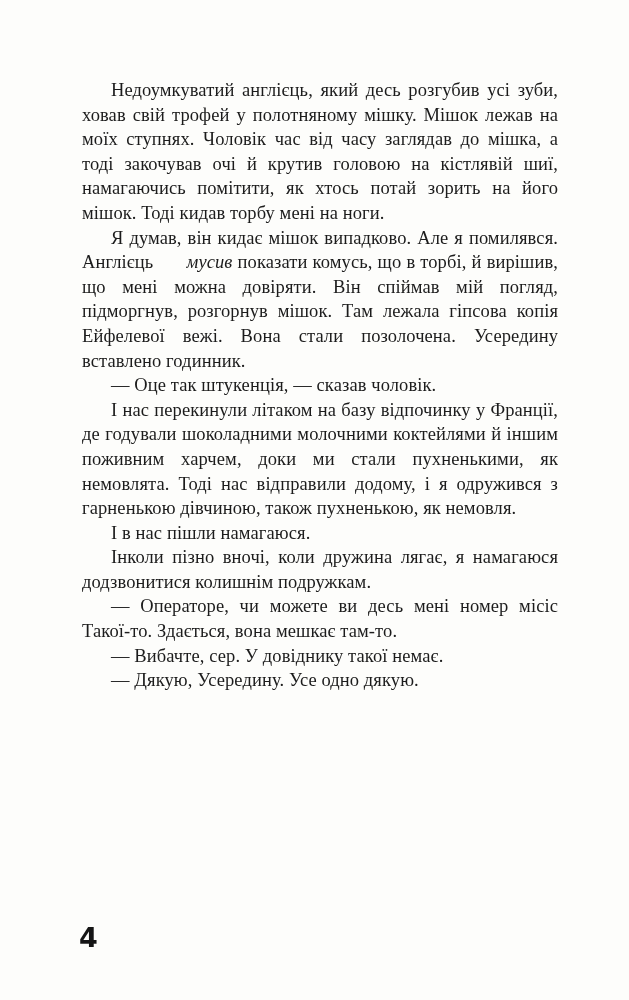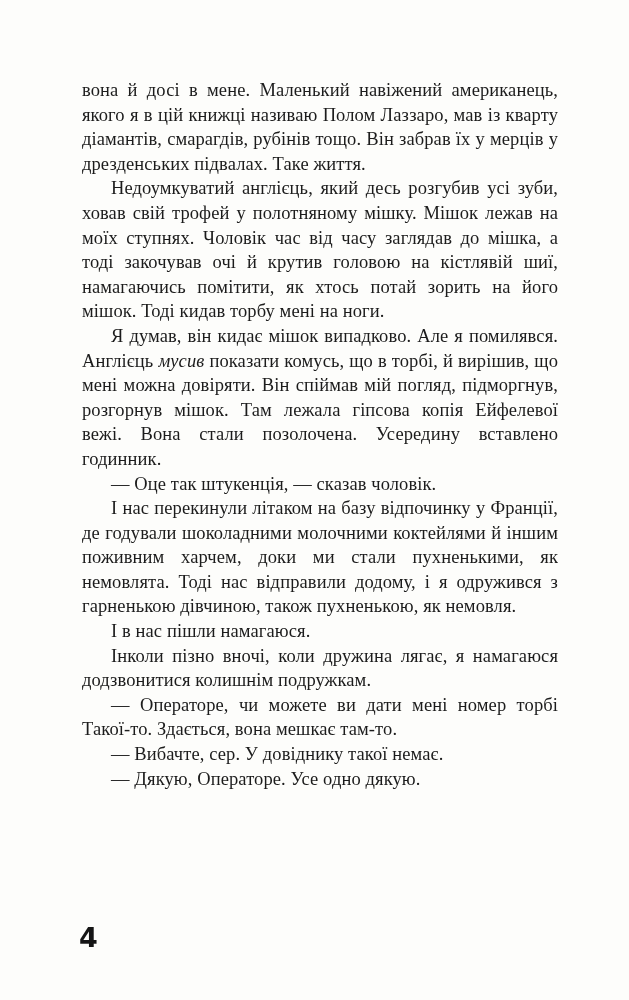--- a/index.html
+++ b/index.html
@@ -30,57 +30,57 @@
   }
   .text-block p {
     margin: 0;
     padding: 0;
   }
   .text-block p.indent {
     text-indent: 29px;
   }
   .text-block em {
     font-style: italic;
+    margin-left: 28px;
   }
   .page-number {
     position: absolute;
     left: 79px;
     top: 922px;
     font-family: "DejaVu Sans", sans-serif;
     font-weight: bold;
     font-size: 27px;
     color: #151515;
     letter-spacing: 1px;
   }
 </style>
 </head>
 <body>
 
 <div class="page">
 
   <div class="text-block">
 
-    <p>вона й досі в мене. Маленький навіжений американець, якого я в цій книжці називаю Полом Лаззаро, мав із кварту діамантів, смарагдів, рубінів тощо. Він забрав їх у мерців у дрезденських підвалах. Таке життя.</p>
 
     <p class="indent">Недоумкуватий англієць, який десь розгубив усі зуби, ховав свій трофей у полотняному мішку. Мішок лежав на моїх ступнях. Чоловік час від часу заглядав до мішка, а тоді закочував очі й крутив головою на кістлявій шиї, намагаючись помітити, як хтось потай зорить на його мішок. Тоді кидав торбу мені на ноги.</p>
 
     <p class="indent"><span>Я думав, він кидає мішок випадково. Але я помилявся. Англієць </span><em>мусив</em><span> показати комусь, що в торбі, й вирішив, що мені можна довіряти. Він спіймав мій погляд, підморгнув, розгорнув мішок. Там лежала гіпсова копія Ейфелевої вежі. Вона стали позолочена. Усередину вставлено годинник.</span></p>
 
     <p class="indent">— Оце так штукенція, — сказав чоловік.</p>
 
     <p class="indent">І нас перекинули літаком на базу відпочинку у Франції, де годували шоколадними молочними коктейлями й іншим поживним харчем, доки ми стали пухненькими, як немовлята. Тоді нас відправили додому, і я одружився з гарненькою дівчиною, також пухненькою, як немовля.</p>
 
     <p class="indent">І в нас пішли намагаюся.</p>
 
 
     <p class="indent">Інколи пізно вночі, коли дружина лягає, я намагаюся додзвонитися колишнім подружкам.</p>
 
-    <p class="indent">— Операторе, чи можете ви дати мені номер торбі Такої-то. Здається, вона мешкає там-то.</p>
+    <p class="indent">— Операторе, чи можете ви десь мені номер місіс Такої-то. Здається, вона мешкає там-то.</p>
 
     <p class="indent">— Вибачте, сер. У довіднику такої немає.</p>
 
-    <p class="indent">— Дякую, Операторе. Усе одно дякую.</p>
+    <p class="indent">— Дякую, Усередину. Усе одно дякую.</p>
 
   </div>
 
   <div class="page-number">4</div>
 
 </div>
 
 </body></html>

